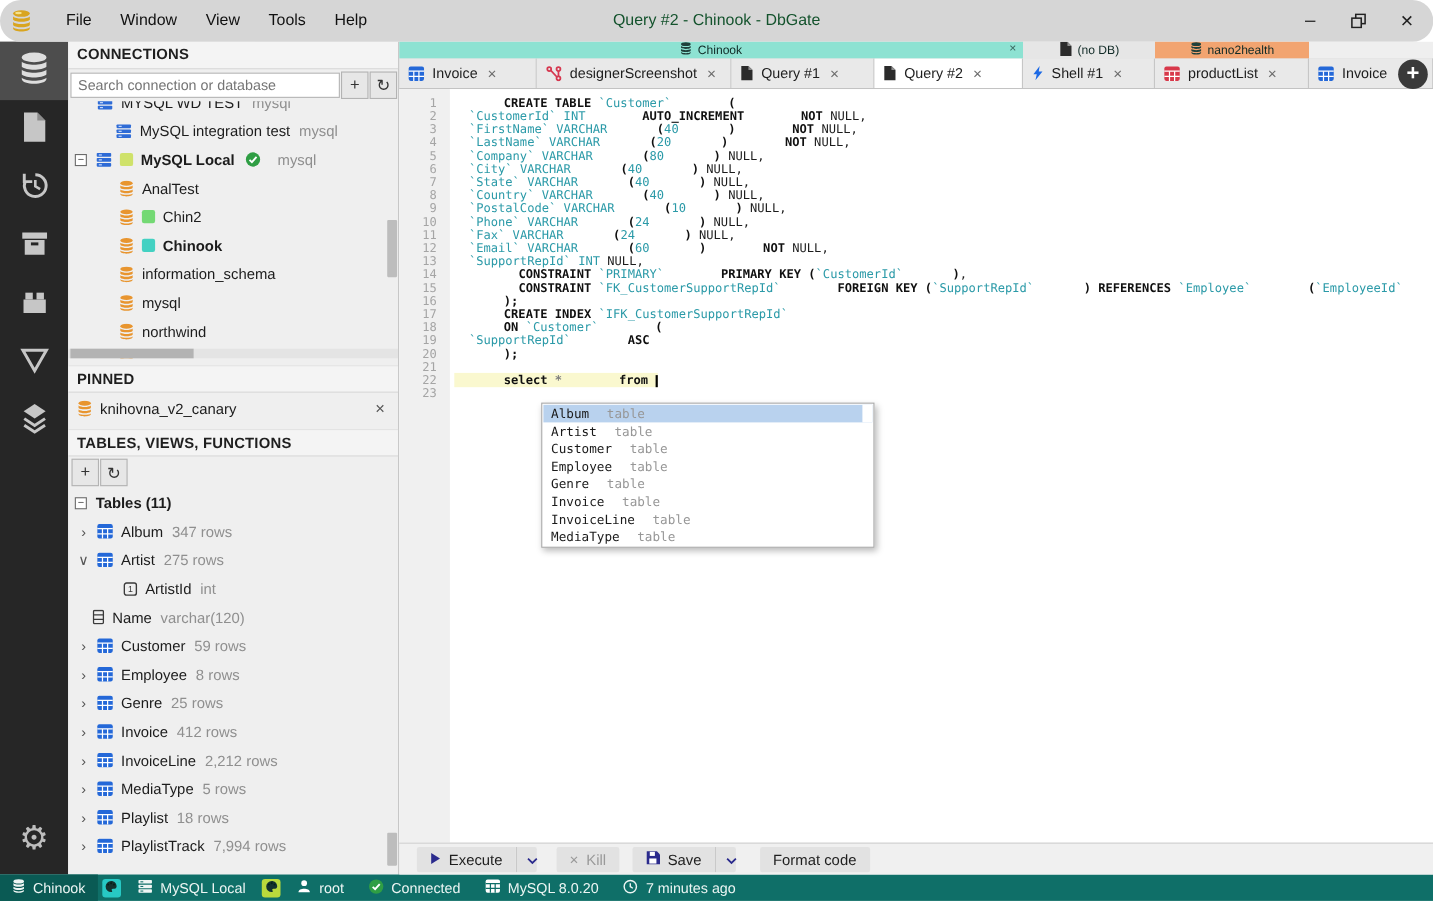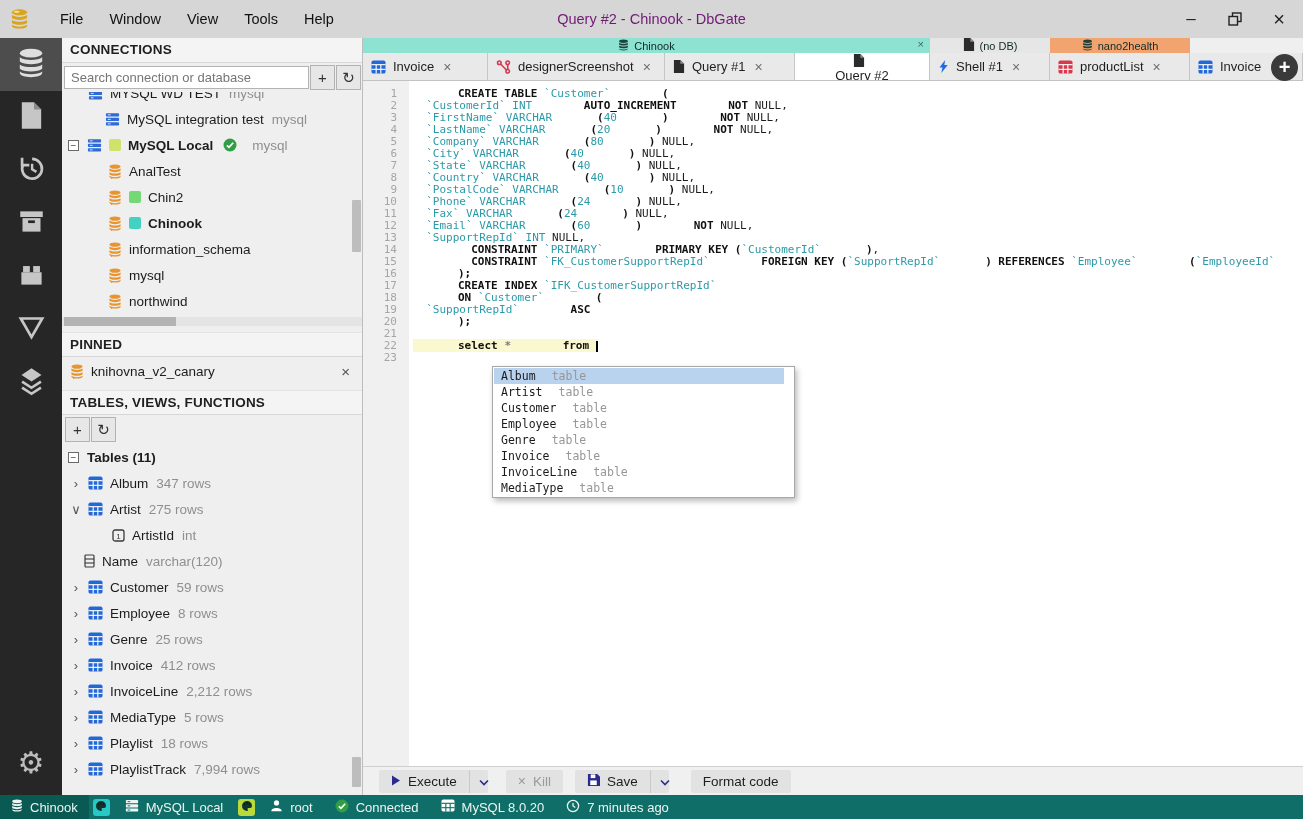--- a/index.html
+++ b/index.html
@@ -1,25 +1,25 @@
 <!DOCTYPE html>
 <html><head>
 <meta charset="utf-8">
 <style>
   * { margin:0; padding:0; box-sizing:border-box; }
   body { font-family:"Liberation Sans", sans-serif; background:#888; }
   .app { width:1303px; height:819px; position:relative; background:#fff; overflow:hidden;
          display:flex; flex-direction:column; font-family:"Liberation Sans", sans-serif; }
 
   
-  .menubar { height:38px; background:#d6d6d6; display:flex; align-items:center; position:relative; flex:0 0 auto; }
+  .menubar { height:38px; background:#d6d6d6; display:flex; align-items:center; position:relative; flex:0 0 auto;border-radius:19px; }
   .logo { margin-left:10px; display:flex; align-items:center; }
   .menu-items { display:flex; margin-left:18px; }
   .menu-item { padding:0 13px; font-size:14.5px; color:#111; cursor:default; }
-  .win-title { position:absolute; left:50%; transform:translateX(-50%); font-size:14.5px; color:#701a75; }
+  .win-title { position:absolute; left:50%; transform:translateX(-50%); font-size:14.5px; color:#14532d; }
   .wincontrols { position:absolute; right:14px; display:flex; gap:24px; align-items:center; }
   .winbtn { width:20px; height:20px; display:flex; align-items:center; justify-content:center; color:#222; font-size:17px; }
 
   .body { flex:1 1 auto; display:flex; min-height:0; }
 
   
   .rail { width:62px; background:#262626; display:flex; flex-direction:column; align-items:center; flex:0 0 auto; }
   .rail-item { width:62px; height:53px; display:flex; align-items:center; justify-content:center; }
   .rail-item.active { background:#4d4d4d; }
   .rail-bottom { margin-top:auto; margin-bottom:6px; }
@@ -643,21 +643,21 @@
           <div class="tab" style="width: 130px;">
             <span class="icon ">
               <svg width="12" height="15" viewBox="0 0 13 15">
                 <path d="M1 0.5h7l4 4v10H1z" fill="#2b2b2b"></path>
                 <path d="M8 0.5l4 4H8z" fill="#8f8f8f"></path>
               </svg>
             </span>
             <span>Query #1</span>
             <span class="x">×</span>
           </div>
-          <div class="tab active" style="width: 135px; flex-direction: column;">
+          <div class="tab active" style="width: 135px;">
             <span class="icon ">
               <svg width="12" height="15" viewBox="0 0 13 15">
                 <path d="M1 0.5h7l4 4v10H1z" fill="#2b2b2b"></path>
                 <path d="M8 0.5l4 4H8z" fill="#8f8f8f"></path>
               </svg>
             </span>
             <span>Query #2</span>
             <span class="x">×</span>
           </div>
           <div class="tab" style="width: 120px;">

